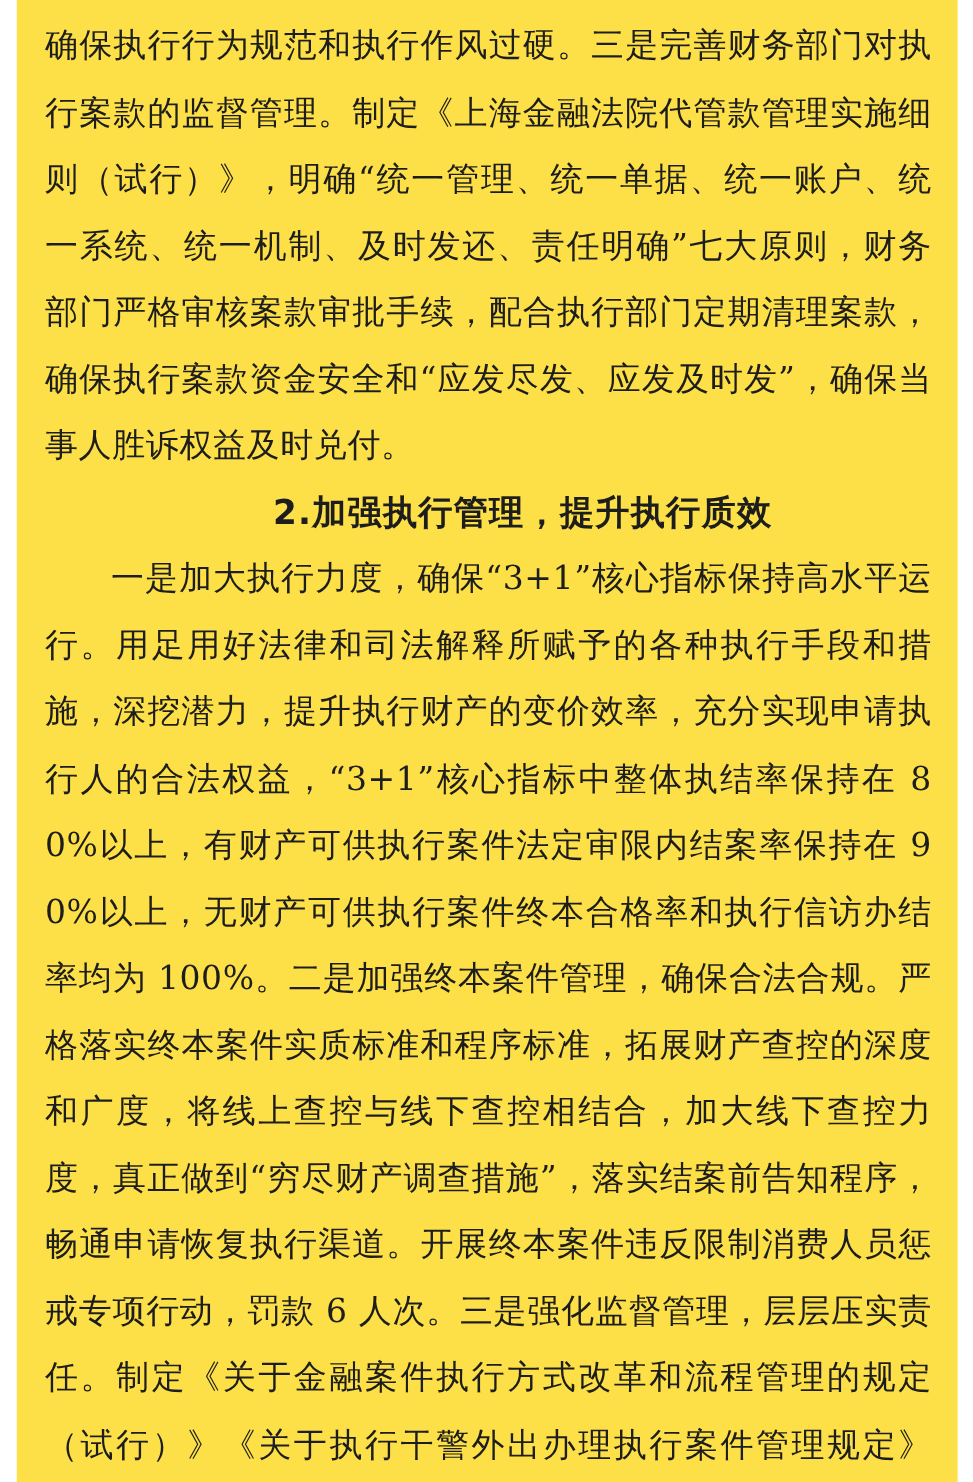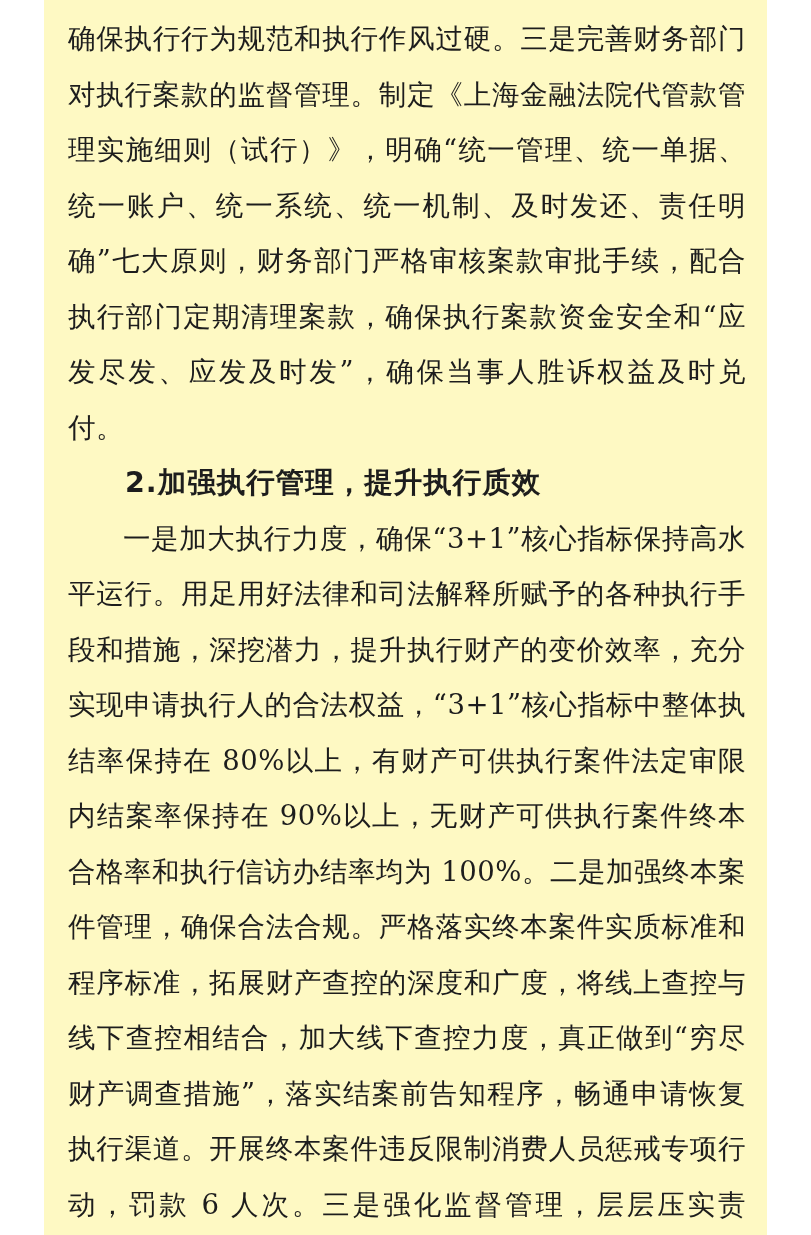--- a/index.html
+++ b/index.html
@@ -2,24 +2,24 @@
 <html><head>
 <meta charset="utf-8">
 <style>
   html, body {
     margin: 0;
     padding: 0;
     background: #ffffff;
   }
   .page {
     position: relative;
-    width: 723px;
+    width: 784px;
     height: 1235px;
     margin: 0 auto;
-    background: #fef9c3;
+    background: #fde047;
     box-sizing: border-box;
     padding: 11px 21px 0 24px;
     overflow: hidden;
     font-family: "DejaVu Serif", "Liberation Serif", serif;
     color: #1d1d1d;
   }
   .para {
     margin: 0;
     font-size: 27.5px;
     line-height: 55.5px;
@@ -29,21 +29,21 @@
     word-break: break-all;
   }
   .para.indent {
     text-indent: 2em;
   }
   .para.heading {
     font-family: "DejaVu Sans", "Liberation Sans", sans-serif;
     font-weight: bold;
     font-size: 28.5px;
     letter-spacing: 1px;
-    text-align: left;
+    text-align: center;
   }
 </style>
 </head>
 <body>
 
 <div class="page">
   <p class="para">确保执行行为规范和执行作风过硬。三是完善财务部门对执行案款的监督管理。制定《上海金融法院代管款管理实施细则（试行）》，明确“统一管理、统一单据、统一账户、统一系统、统一机制、及时发还、责任明确”七大原则，财务部门严格审核案款审批手续，配合执行部门定期清理案款，确保执行案款资金安全和“应发尽发、应发及时发”，确保当事人胜诉权益及时兑付。</p>
   <p class="para indent heading">2.加强执行管理，提升执行质效</p>
   <p class="para indent">一是加大执行力度，确保“3+1”核心指标保持高水平运行。用足用好法律和司法解释所赋予的各种执行手段和措施，深挖潜力，提升执行财产的变价效率，充分实现申请执行人的合法权益，“3+1”核心指标中整体执结率保持在 80%以上，有财产可供执行案件法定审限内结案率保持在 90%以上，无财产可供执行案件终本合格率和执行信访办结率均为 100%。二是加强终本案件管理，确保合法合规。严格落实终本案件实质标准和程序标准，拓展财产查控的深度和广度，将线上查控与线下查控相结合，加大线下查控力度，真正做到“穷尽财产调查措施”，落实结案前告知程序，畅通申请恢复执行渠道。开展终本案件违反限制消费人员惩戒专项行动，罚款 6 人次。三是强化监督管理，层层压实责任。制定《关于金融案件执行方式改革和流程管理的规定（试行）》《关于执行干警外出办理执行案件管理规定》《关于执行调离人员案件管理的规定》《关于执行工作接待谈话制度的规定》《关于规范执行申请费收取若干问题的规定（试行）》等规范性制度，</p>
 </div>

